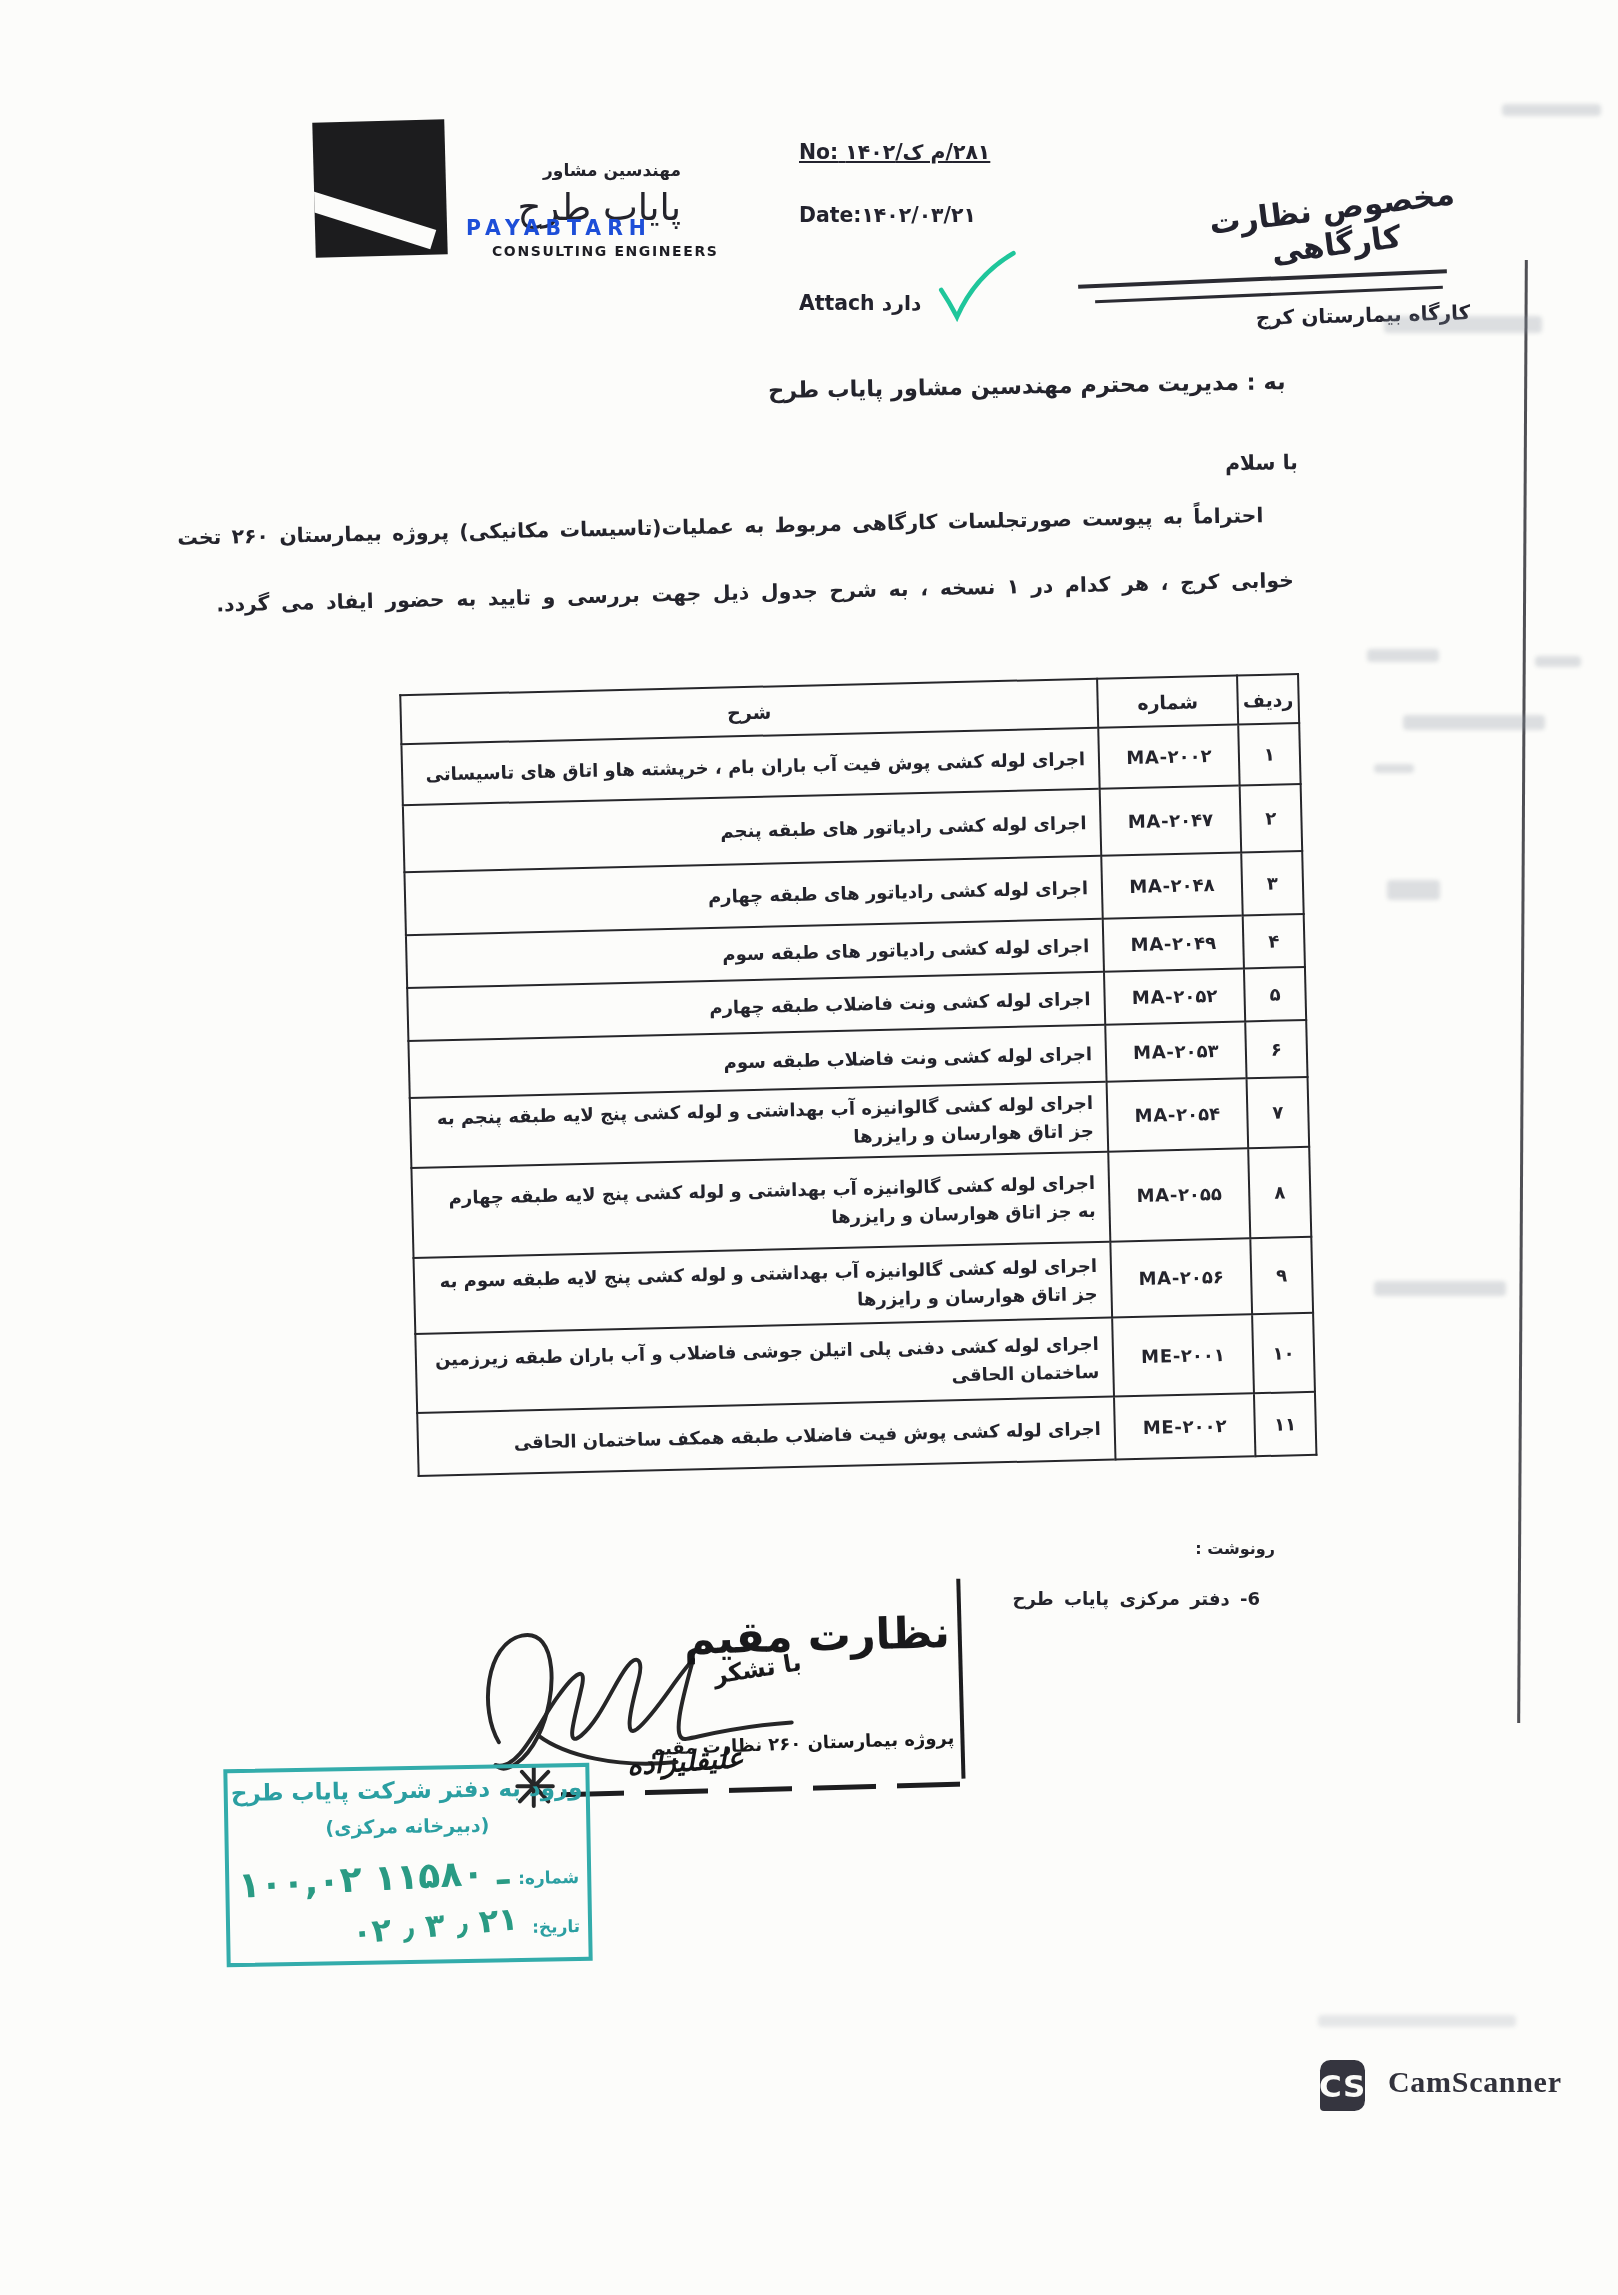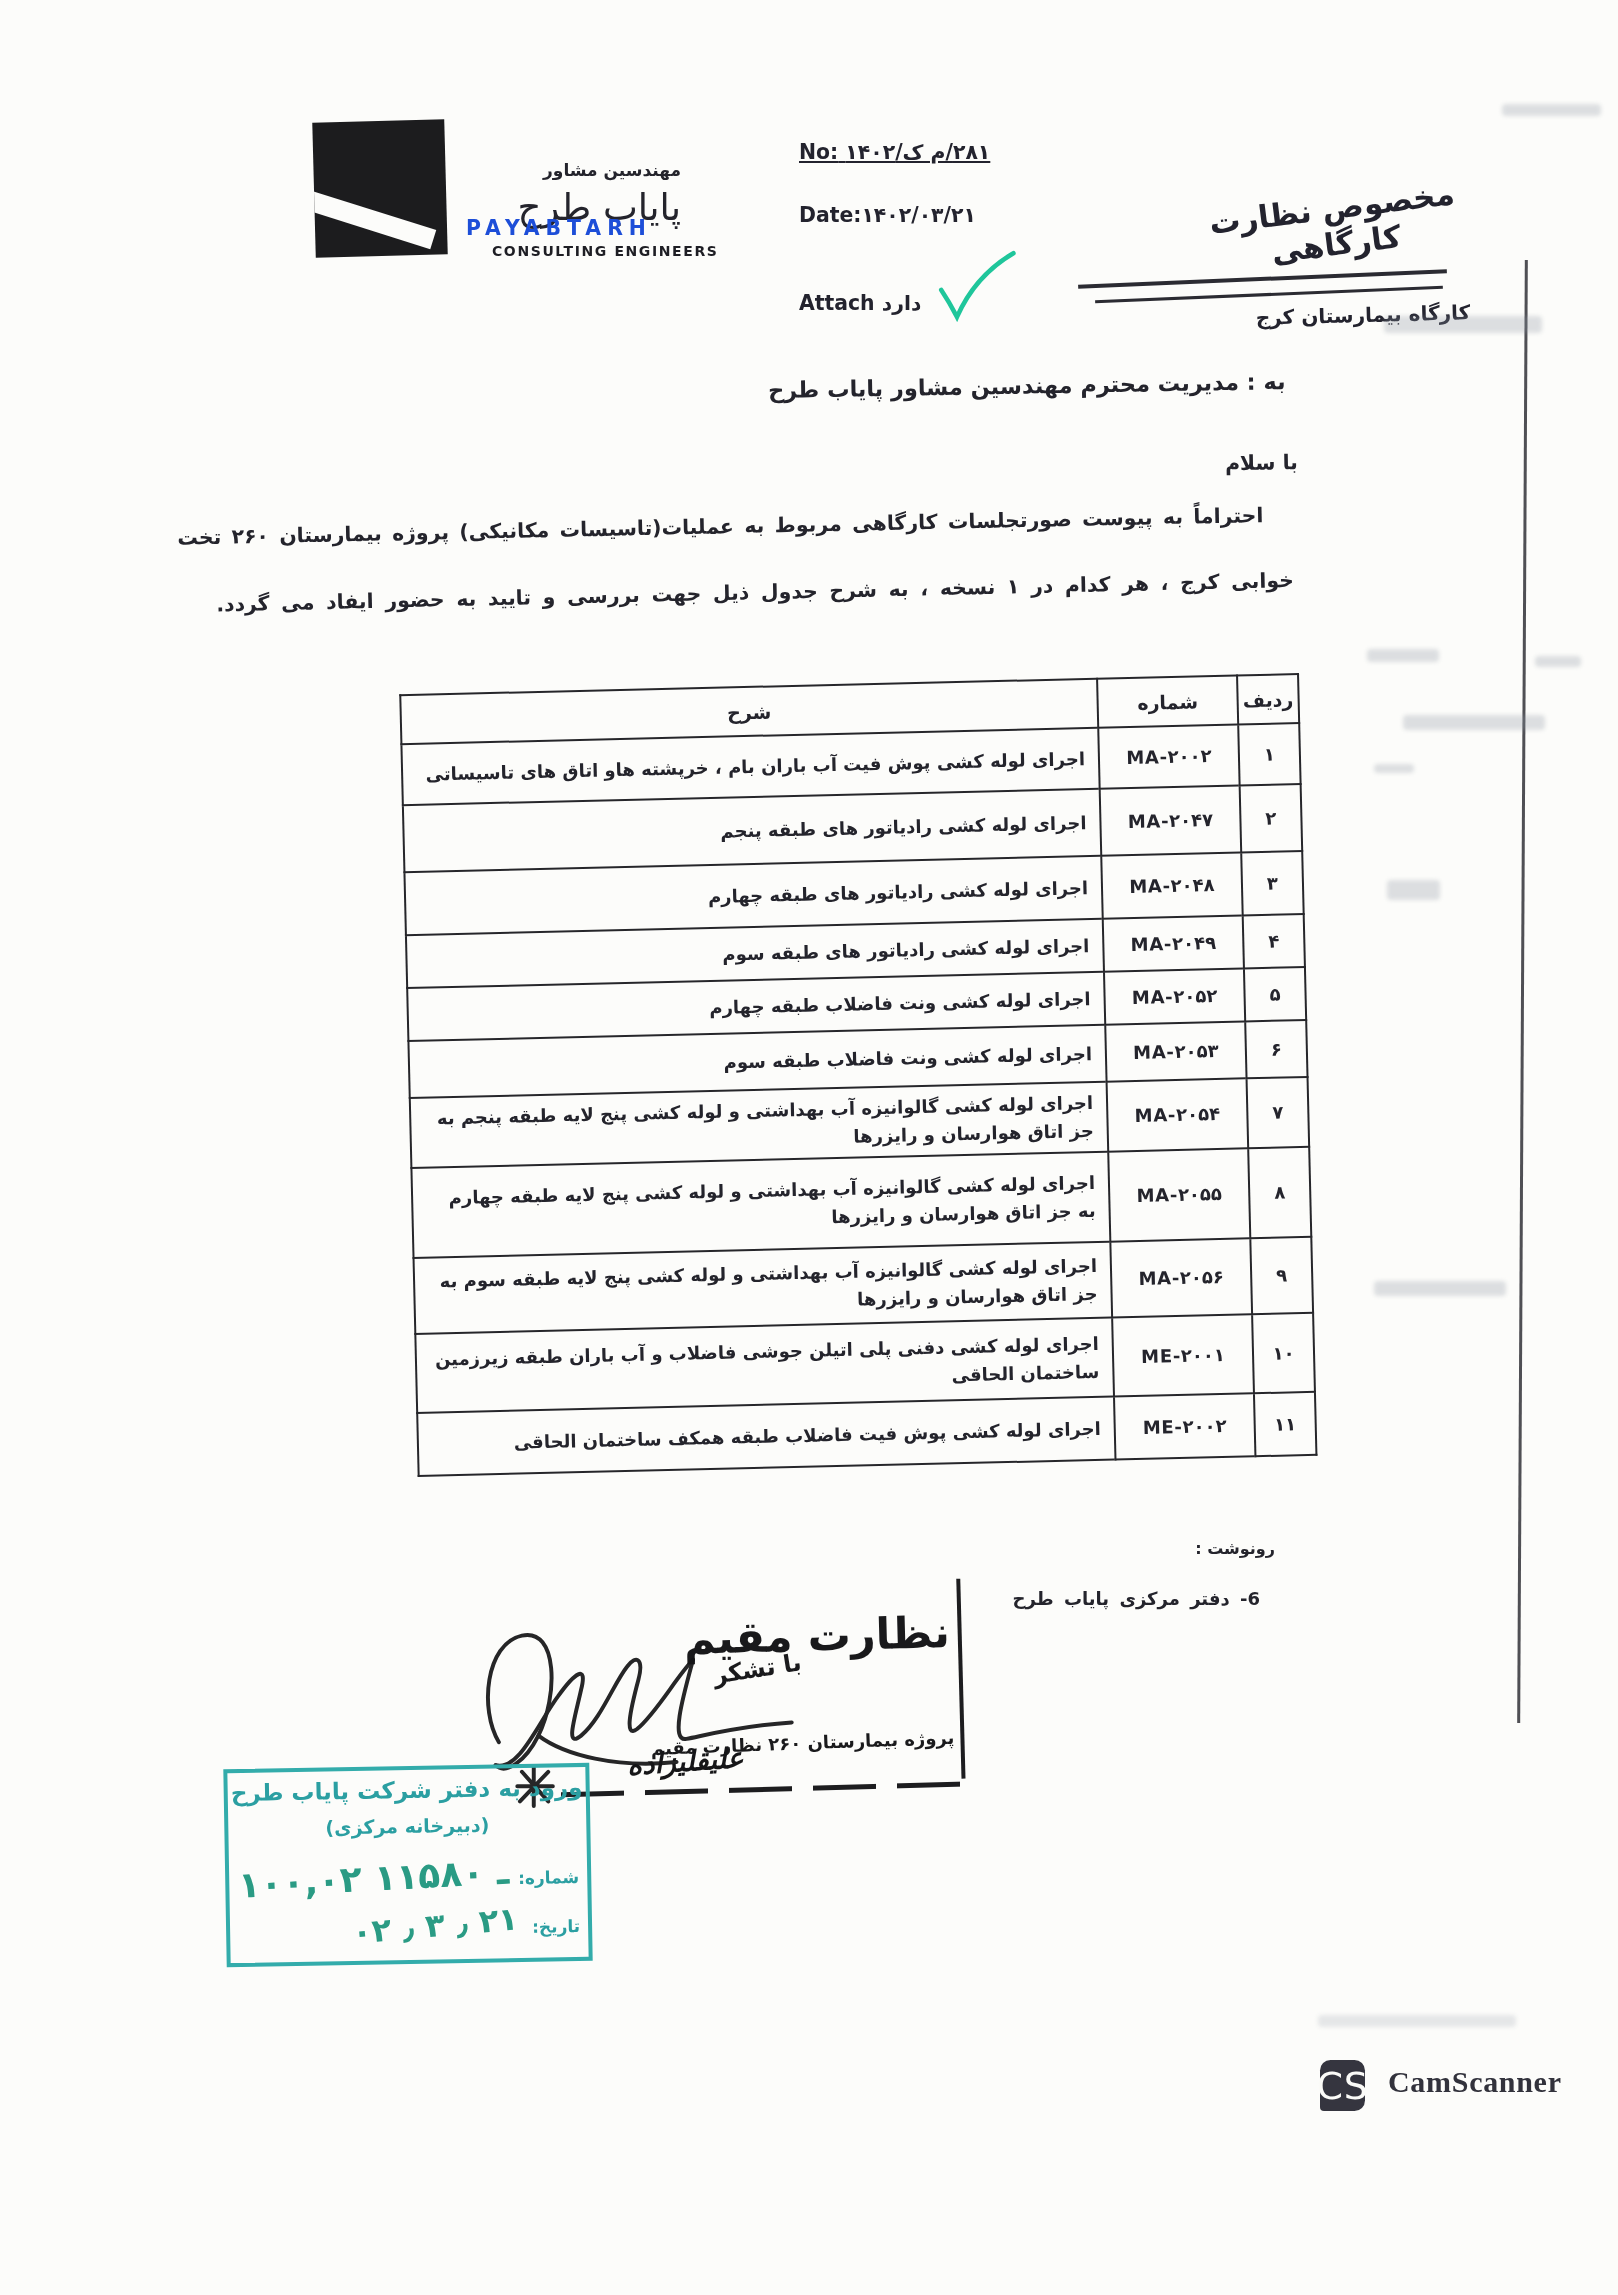--- a/index.html
+++ b/index.html
@@ -74,21 +74,21 @@
   
   .estamp{left:225px;top:1766px;width:366px;height:198px;border:4.6px solid #33acab;transform:rotate(-1deg);color:#2b9fa2;box-sizing:border-box;}
   .estamp-title{position:absolute;left:0;right:0;top:6.6px;text-align:center;font-size:23px;font-weight:800;direction:rtl;}
   .estamp-sub{position:absolute;left:0;right:0;top:45px;text-align:center;font-size:19px;font-weight:700;direction:rtl;}
   .estamp-lblno{position:absolute;right:8px;top:100px;font-size:17px;font-weight:700;direction:rtl;}
   .estamp-valno{position:absolute;left:9.2px;top:87px;font-size:36px;font-weight:700;direction:ltr;letter-spacing:3.3px;color:#2a9b84;transform:rotate(-2deg);white-space:nowrap;}
   .estamp-lbldate{position:absolute;right:8px;top:149px;font-size:17px;font-weight:700;direction:rtl;}
   .estamp-valdate{position:absolute;left:122px;top:137px;font-size:32px;font-weight:700;direction:ltr;letter-spacing:4px;color:#2a9b84;transform:rotate(-4deg);white-space:nowrap;}
   
   .cs-badge{left:1320px;top:2060px;width:45px;height:51px;background:#35353f;border-radius:10.5px 10.5px 10.5px 4px;
-    display:flex;align-items:center;justify-content:center;color:#fbfbf8;font-size:38px;font-weight:400;letter-spacing:0.7px;}
+    display:flex;align-items:center;justify-content:center;color:#fbfbf8;font-size:31px;font-weight:700;letter-spacing:0.7px;}
   .cs-text{left:1388px;top:2065px;font-size:30px;font-weight:600;font-family:"Liberation Serif", serif;color:#32323c;letter-spacing:0.7px;}
   
   .fold-line{left:1521px;top:260px;width:2.6px;height:1463px;background:#303036;opacity:.85;transform:rotate(.3deg);}
   .ghost{background:#8b93a0;opacity:.28;filter:blur(2px);border-radius:4px;}
 </style>
 </head>
 <body>
 
 <div class="page">
 

